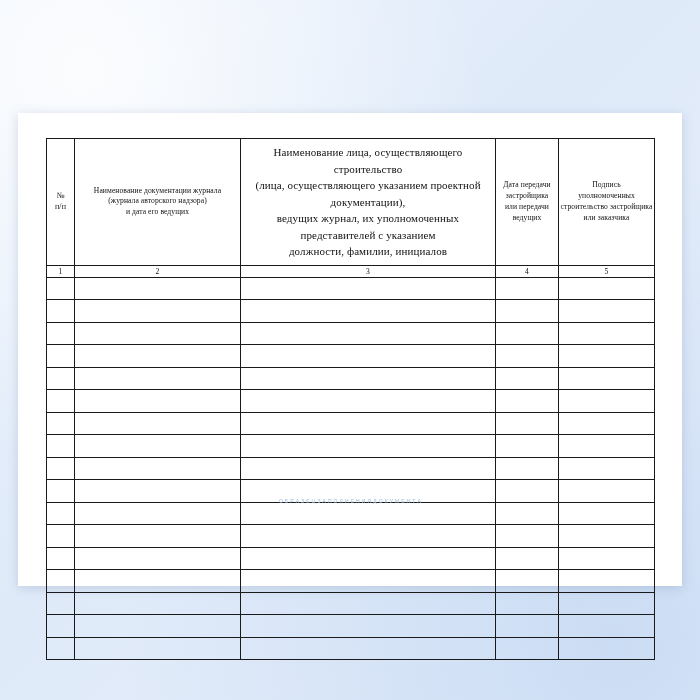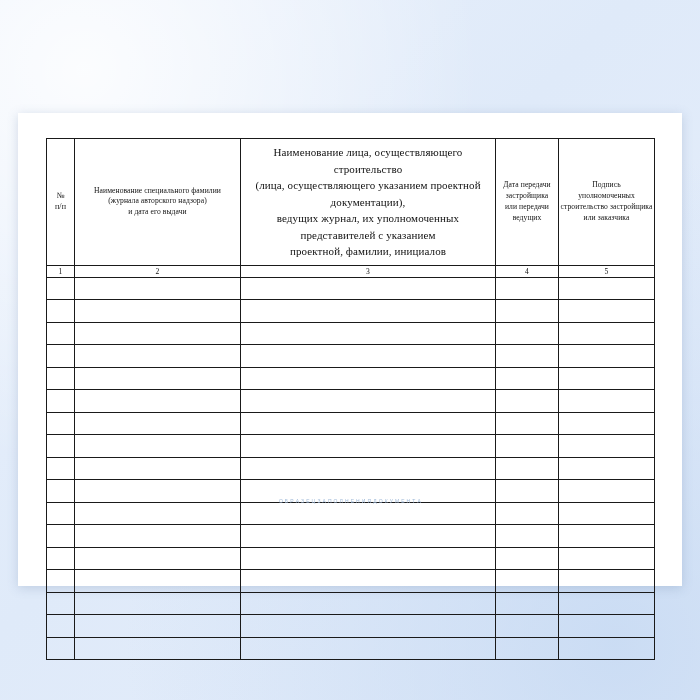--- a/index.html
+++ b/index.html
@@ -115,29 +115,29 @@
             <col class="c4">
             <col class="c5">
         </colgroup>
         <tbody>
           <tr>
             <td class="head numcol">
               <div>№</div>
               <div>п/п</div>
             </td>
             <td class="head">
-              <div>Наименование специального фамилии</div>
+              <div>Наименование документации журнала</div>
               <div>(журнала авторского надзора)</div>
-              <div>и дата его выдачи</div>
+              <div>и дата его ведущих</div>
             </td>
             <td class="head c3cell">
               <div>Наименование лица,  осуществляющего строительство</div>
               <div>(лица, осуществляющего указанием проектной документации),</div>
               <div>ведущих журнал, их уполномоченных представителей с указанием</div>
-              <div>проектной, фамилии, инициалов</div>
+              <div>должности, фамилии, инициалов</div>
             </td>
             <td class="head">
               <div>Дата передачи</div>
               <div>застройщика</div>
               <div>или передачи</div>
               <div>ведущих</div>
             </td>
             <td class="head">
               <div>Подпись</div>
               <div>уполномоченных</div>

